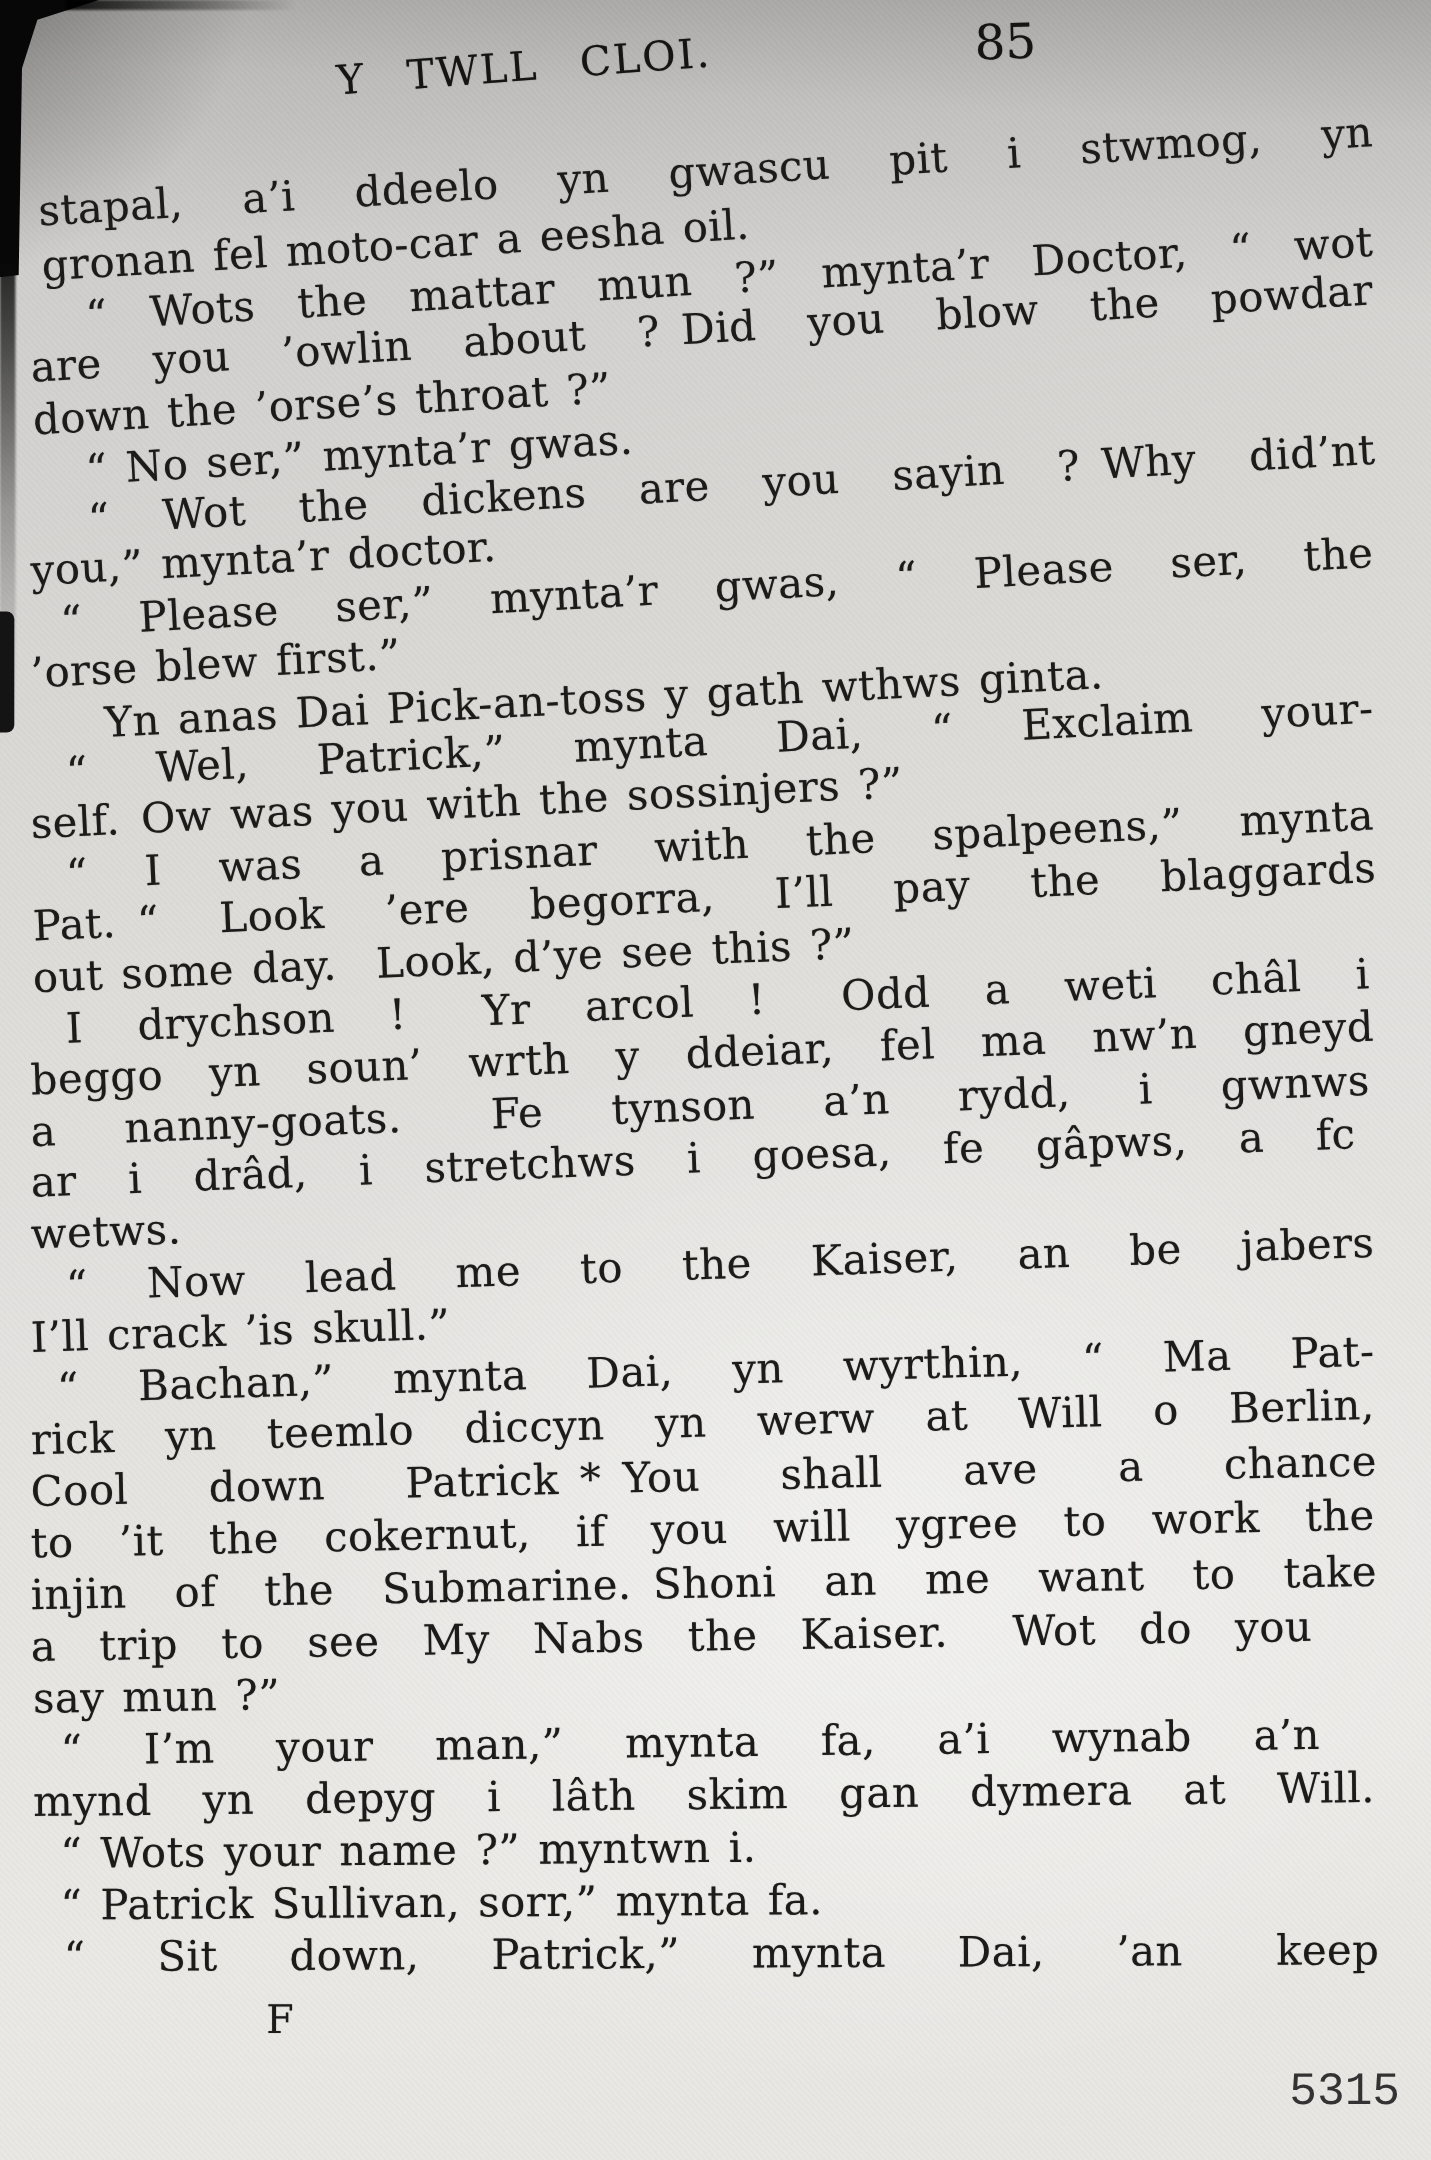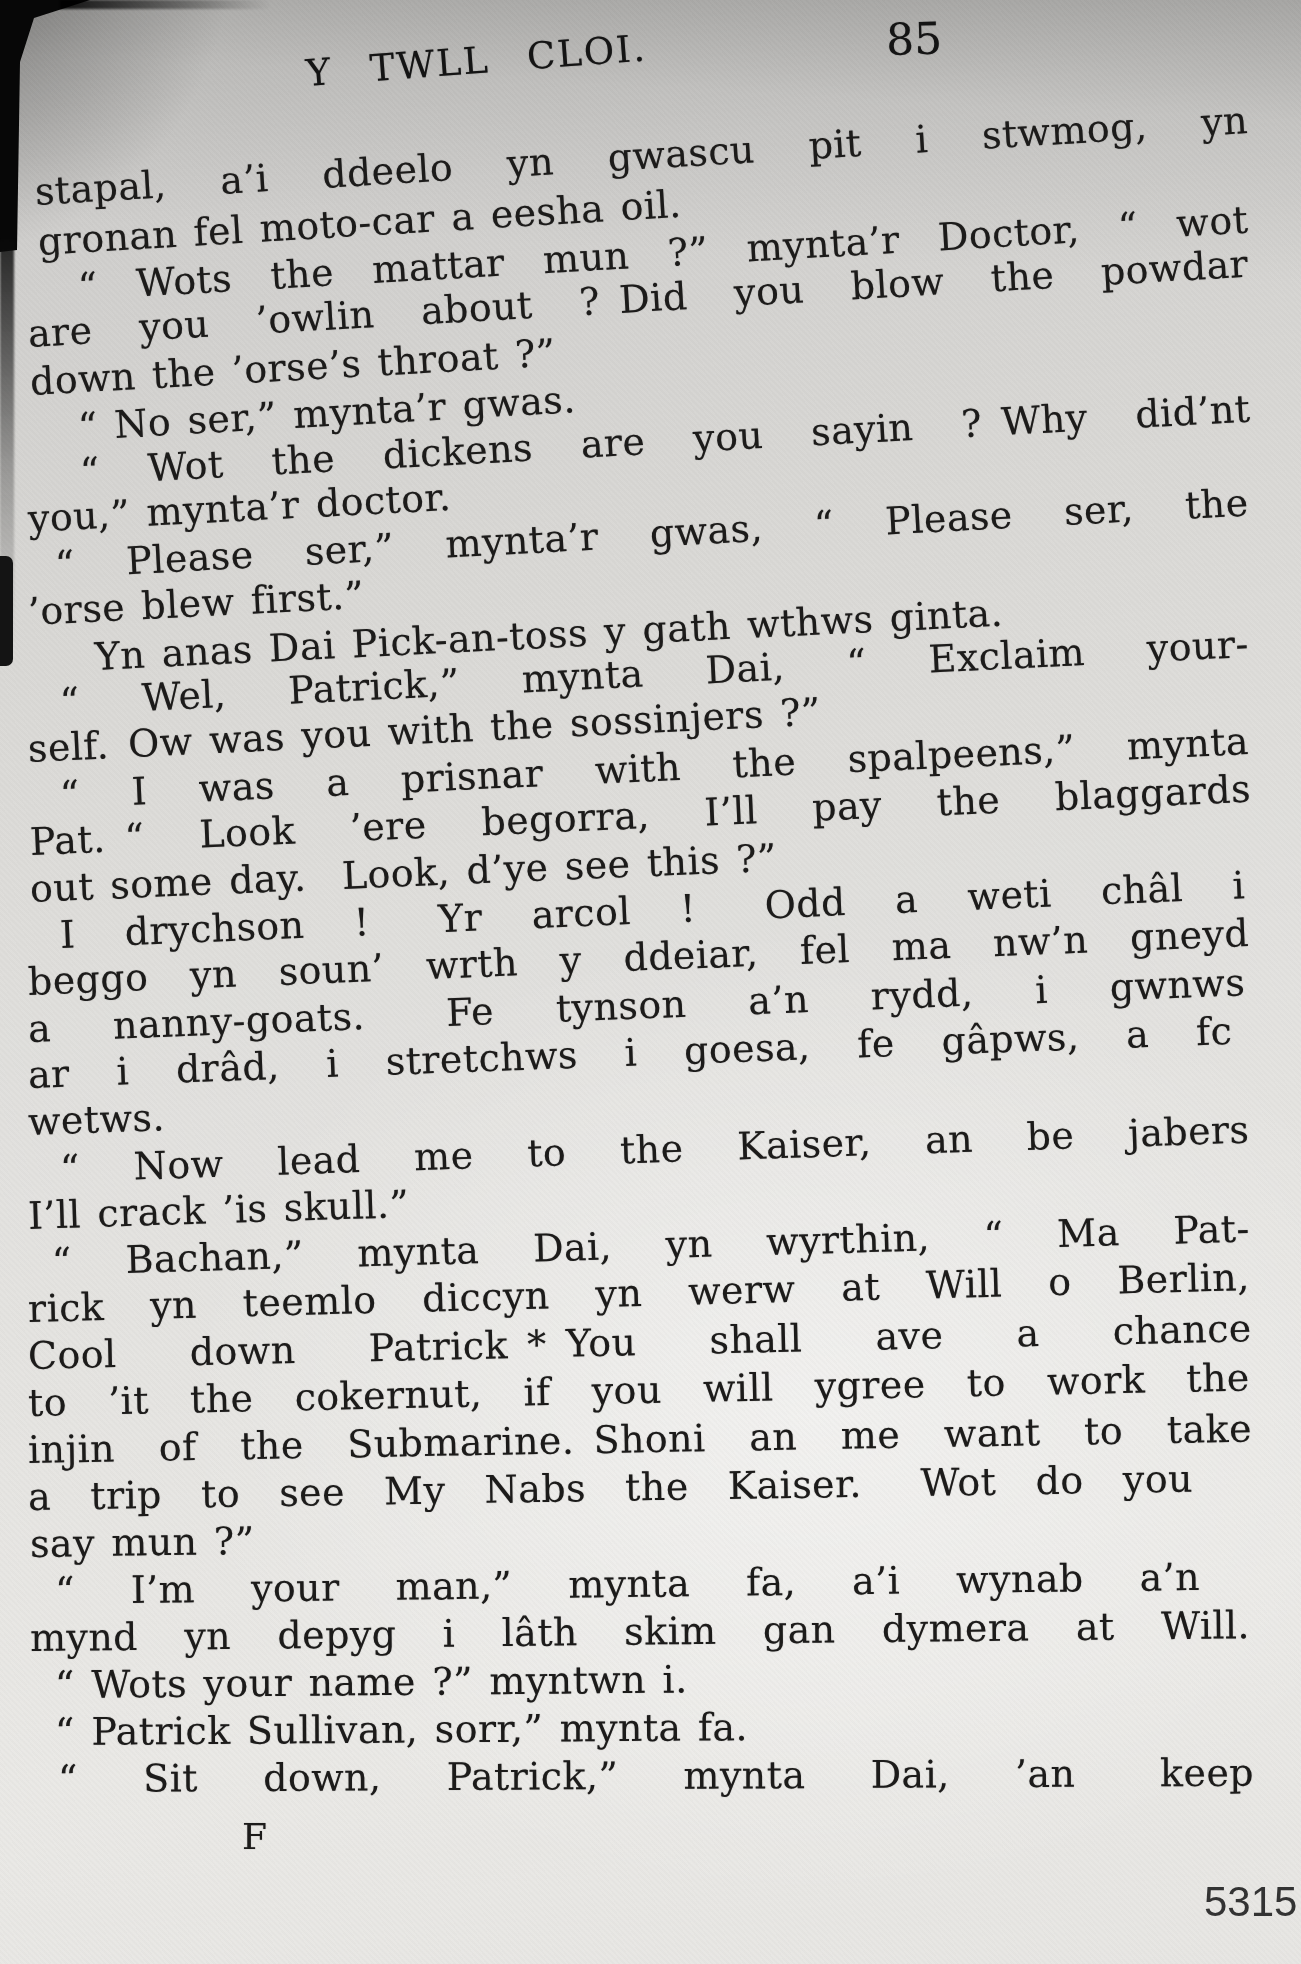--- a/index.html
+++ b/index.html
@@ -84,22 +84,22 @@
   }
   .sig {
     position: absolute;
     left: 242px; top: 1816px;
     font-size: 36px;
     color: #1c1b1a;
     text-shadow: 0 0 1px rgba(28,28,28,0.45);
   }
   .scanid {
     position: absolute;
-    left: 1204px; top: 1878px;
-    font-family: Liberation Sans, sans-serif;
+    left: 1172px; top: 1878px;
+    font-family: Liberation Mono, monospace;
     font-size: 42px;
     color: #333333;
   }
 </style>
 </head>
 <body>
 
 <div class="scan">
   <div class="artifact corner-wedge"></div>
   <div class="artifact top-sliver"></div>

